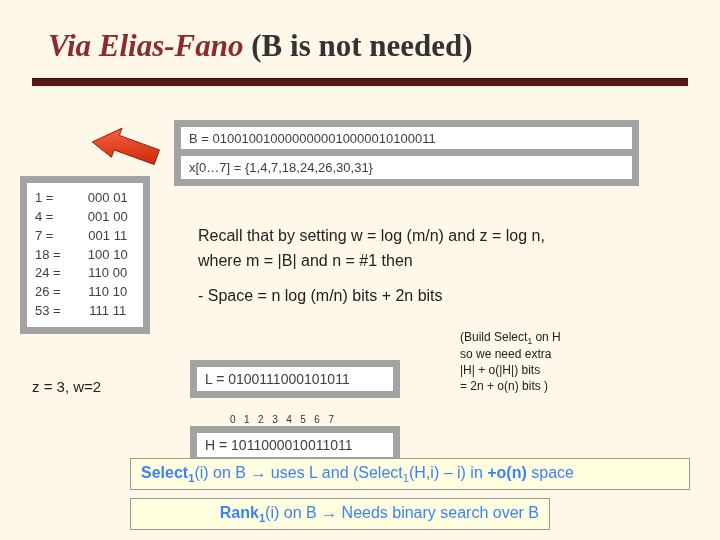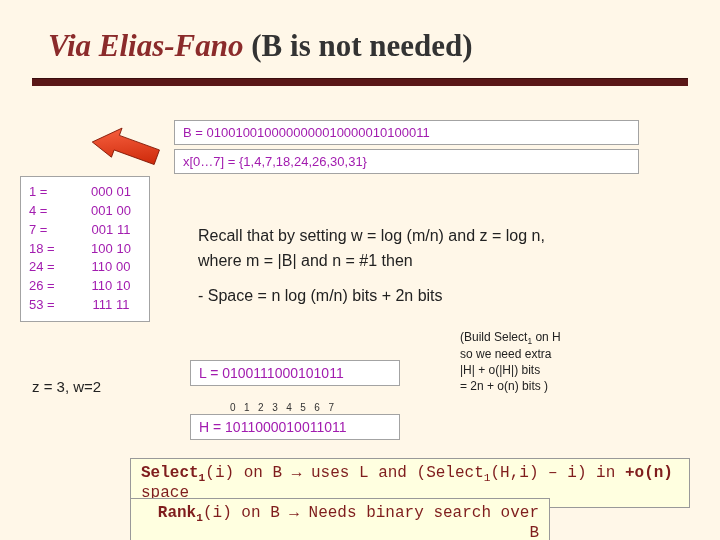--- a/index.html
+++ b/index.html
@@ -31,24 +31,24 @@
   }
   .rule {
     margin: 6px 32px 0 32px;
     height: 8px;
     background: #5a1717;
     border-top: 1px solid #3a0e0e;
   }
   .img-box {
     position: absolute;
     background: #ffffff;
-    border: 1px solid #a3a3a3;
+    border: 7px solid #a3a3a3;
     font-family: Verdana, Arial, sans-serif;
     font-size: 13px;
-    color: #a21caf;
+    color: #404040;
     white-space: nowrap;
     padding: 4px 8px;
   }
   .img-box.b-eq { left: 174px; top: 120px; width: 465px; }
   .img-box.x-eq { left: 174px; top: 149px; width: 465px; }
   .img-box.splits {
     left: 20px; top: 176px;
     width: 130px;
     font-size: 13px;
     line-height: 1.45;
@@ -102,23 +102,23 @@
     font-family: Verdana, Arial, sans-serif;
     font-size: 12px;
     color: #222;
     line-height: 1.3;
   }
   .build sub { font-size: 0.7em; vertical-align: sub; }
   .footbox {
     position: absolute;
     background: #ffffe0;
     border: 1px solid #999;
-    font-family: Liberation Mono, monospace;
+    font-family: Liberation Sans, sans-serif;
     font-size: 16px;
-    color: #7f1d1d;
+    color: #3b82f6;
     padding: 5px 10px;
   }
   .footbox.sel { left: 130px; top: 458px; width: 560px; }
   .footbox.rank { left: 130px; top: 498px; width: 420px; text-align: right; }
   .footbox sub { font-size: 0.7em; vertical-align: sub; }
   .footbox .bold { font-weight: bold; }
 </style>
 </head>
 <body>
 

